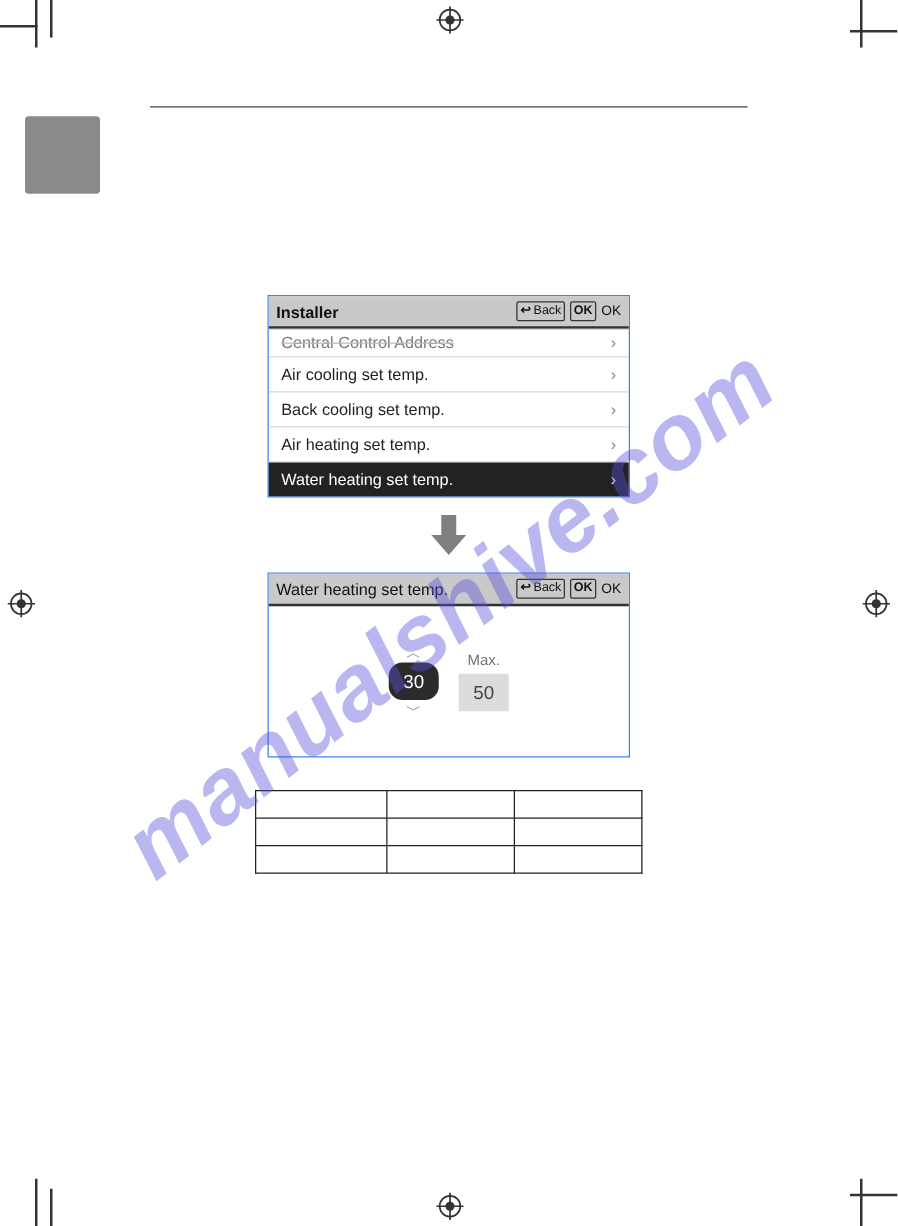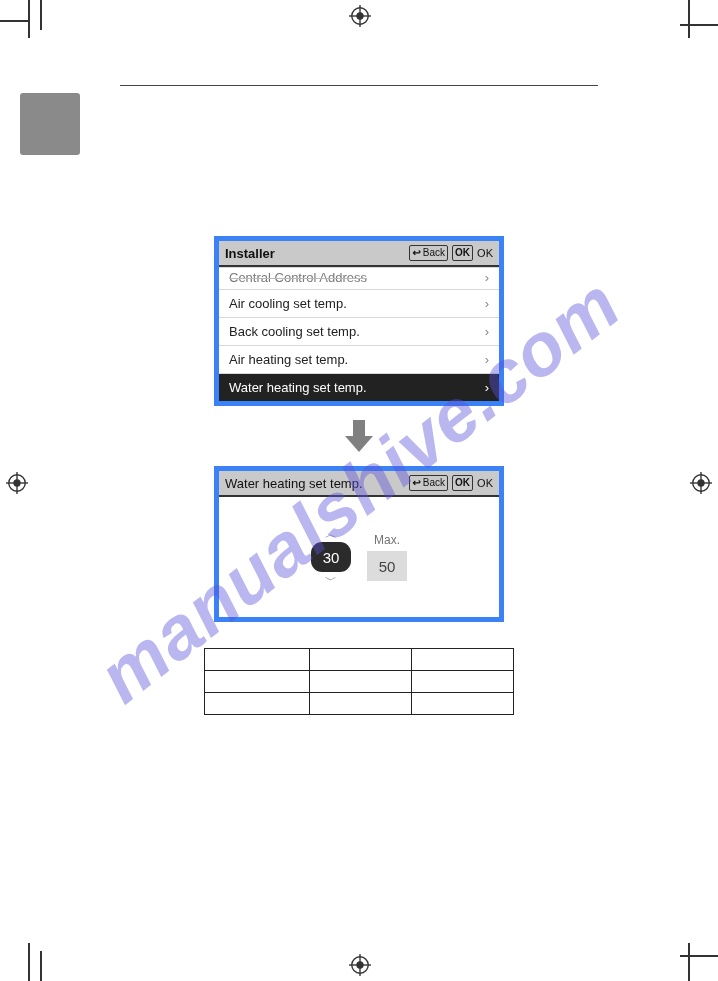--- a/index.html
+++ b/index.html
@@ -45,21 +45,21 @@
     position:absolute; top:85px; left:120px; width:478px;
     border-top:1px solid #444;
   }
   .grey-tab {
     position:absolute; top:93px; left:20px; width:60px; height:62px;
     background:#8a8a8a; border-radius:3px;
   }
 
   
   .panel {
-    width:290px; margin:0 auto; border:5px solid #3b82f6;
+    width:290px; margin:0 auto; border:1px solid #3b82f6;
     background:#fff;
   }
   .panel-header {
     display:flex; align-items:center; justify-content:space-between;
     background:#c9c9c9; padding:4px 6px; border-bottom:2px solid #333;
     font-size:13px; color:#111;
   }
   .panel-header .title { font-weight:bold; }
   .hdr-right { display:flex; align-items:center; gap:4px; font-size:11px; }
   .hdr-btn {

